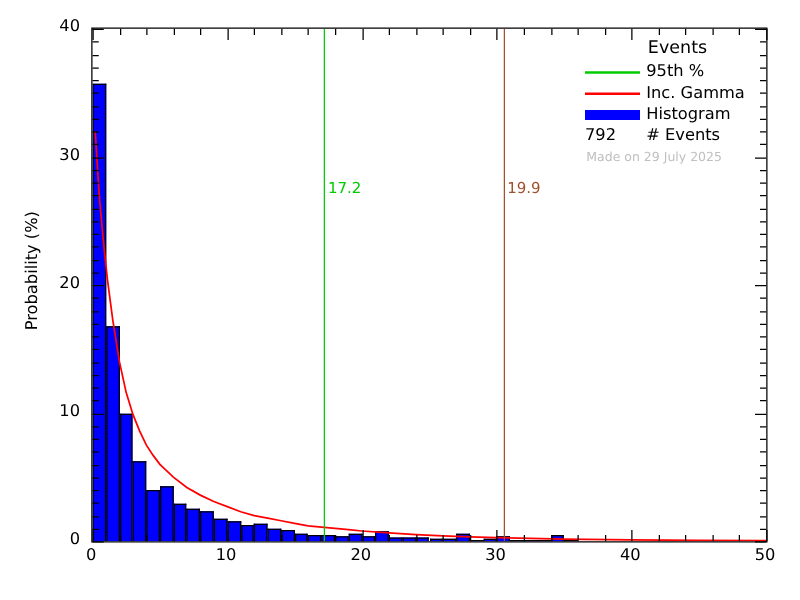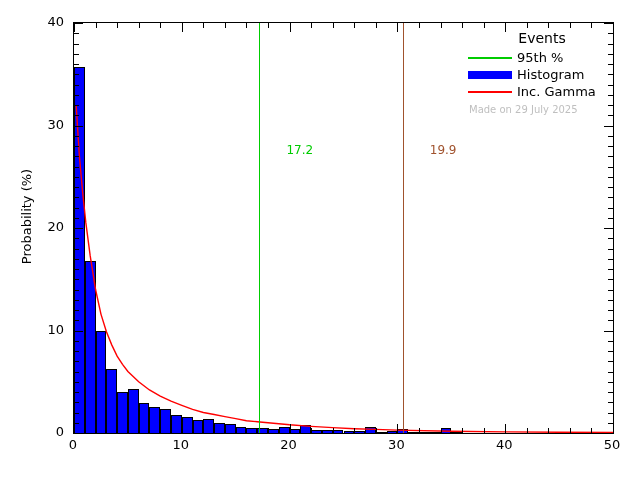--- a/index.html
+++ b/index.html
@@ -59,21 +59,20 @@
   .vline {
     position: absolute;
     top: 0;
     width: 1px;
     height: 410px;
   }
   .vline-label {
     position: absolute;
     font-size: 12px;
     white-space: nowrap;
-    margin-left: 24px;
   }
   #fit-curve {
     position: absolute;
     left: 0;
     top: 0;
     pointer-events: none;
   }
   
   .tick-x {
     position: absolute;
@@ -412,27 +411,31 @@
     <div id="legend-title">Events</div>
     <div id="legend-entries">
         <div class="legend-row">
           <div class="legend-key">
             <div class="legend-line" style="background: rgb(0, 204, 0);"></div>
           </div>
           <div class="legend-label">95th %</div>
         </div>
         <div class="legend-row">
           <div class="legend-key">
+            <div class="legend-line" style="background: rgb(255, 0, 0);"></div>
+          </div>
+          <div class="legend-label">Inc. Gamma</div>
+        </div>
+        <div class="legend-row">
+          <div class="legend-key">
             <div class="legend-swatch" style="background: rgb(0, 0, 255);"></div>
           </div>
           <div class="legend-label">Histogram</div>
         </div>
-        <div class="legend-row">
-          <div class="legend-key">
-            <div class="legend-line" style="background: rgb(255, 0, 0);"></div>
-          </div>
-          <div class="legend-label">Inc. Gamma</div>
-        </div>
       </div>
+    <div class="legend-row">
+      <div class="legend-count">792</div>
+      <div class="legend-label"># Events</div>
+    </div>
     <div id="legend-footer">Made on 29 July 2025</div>
   </div>
 
 </div>
 
 </body></html>

